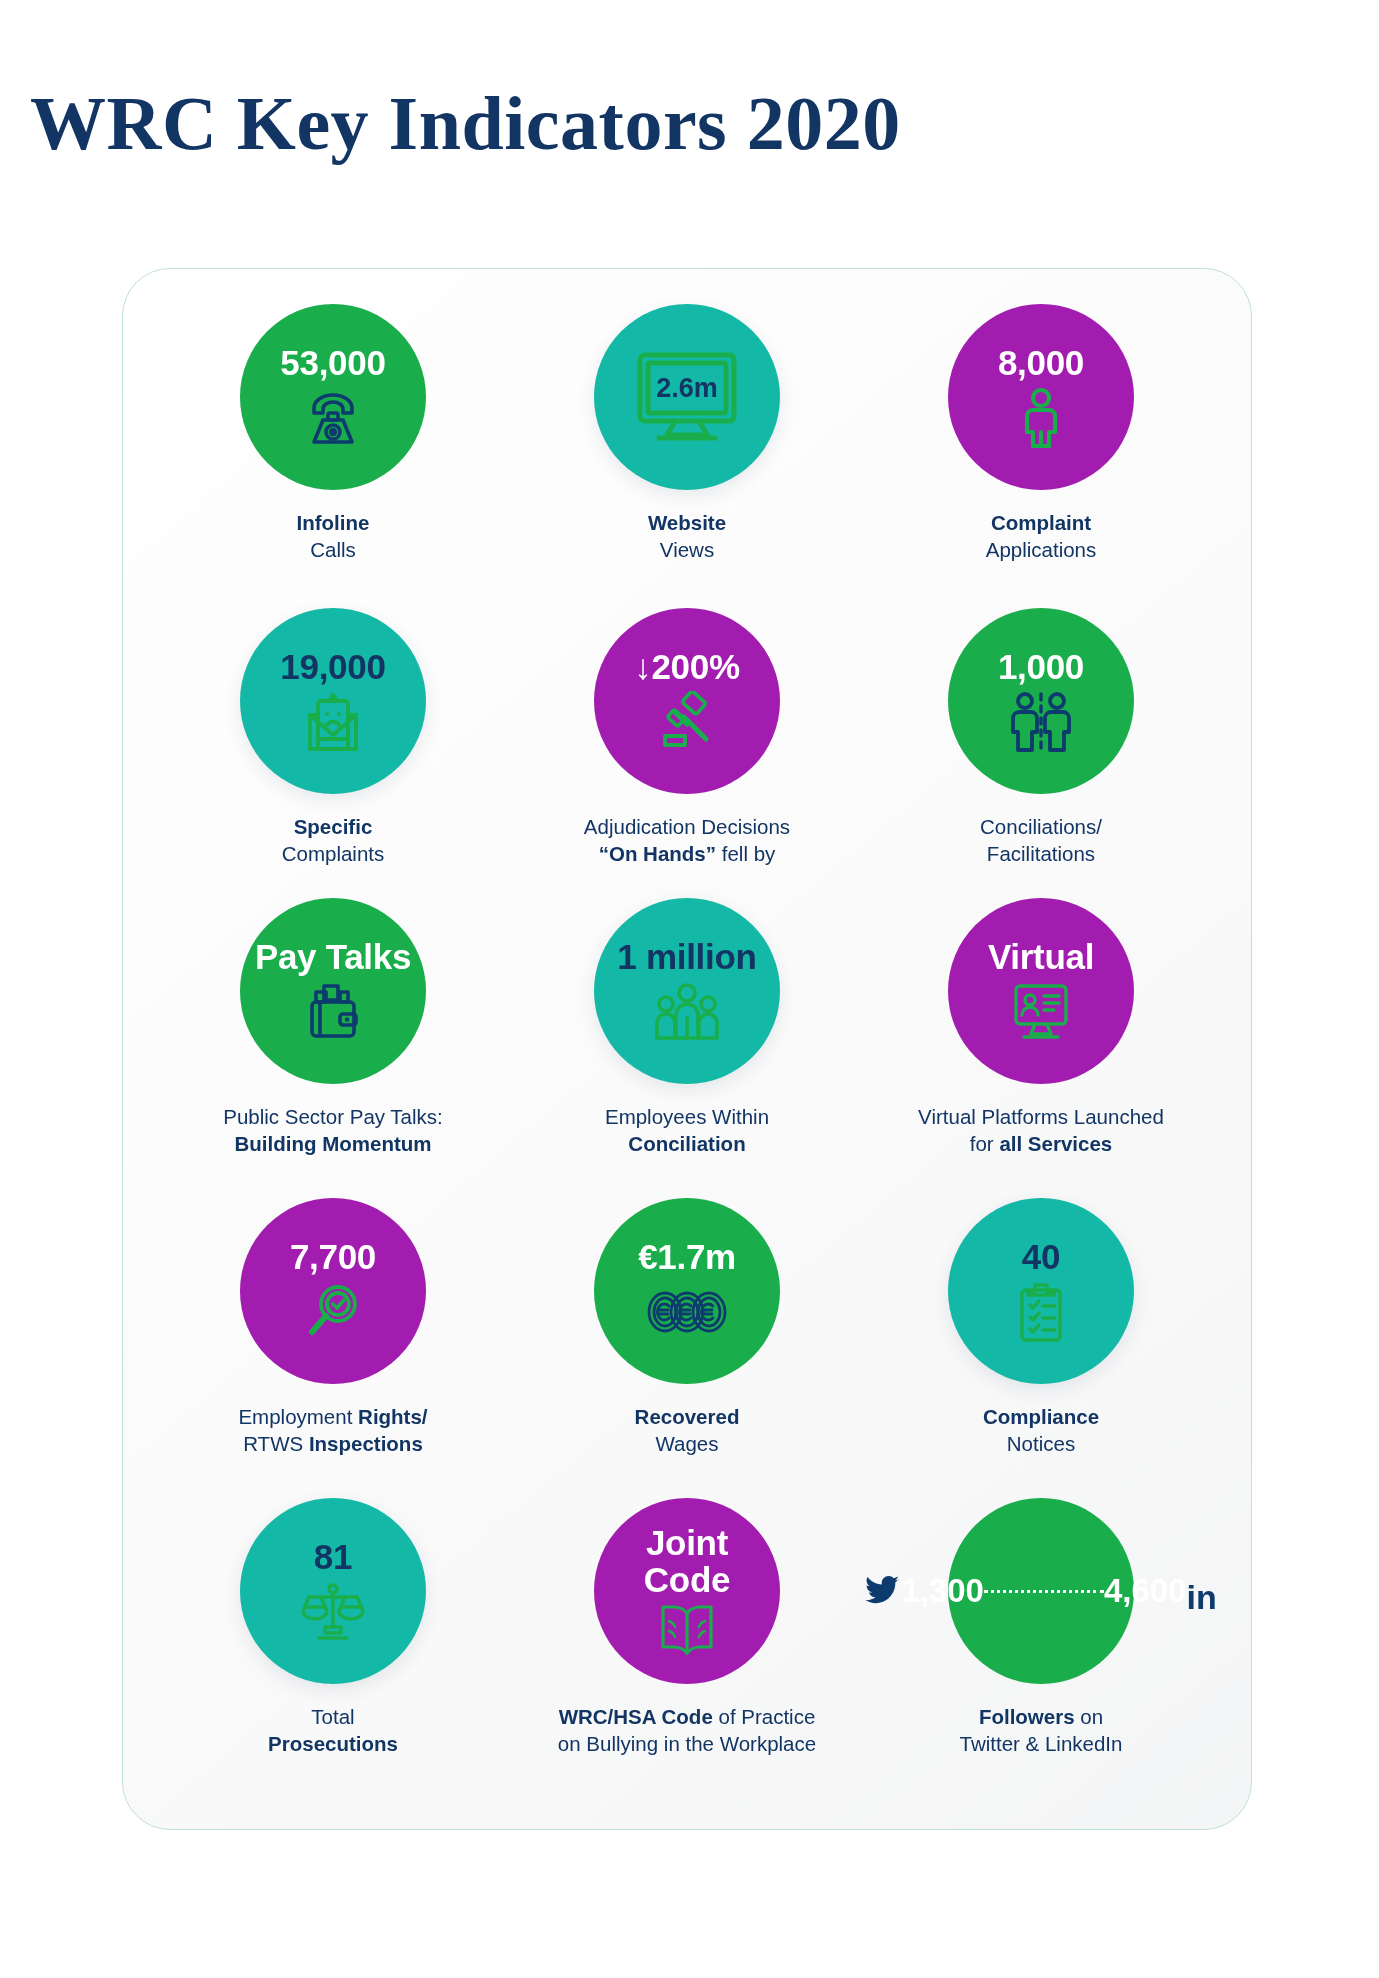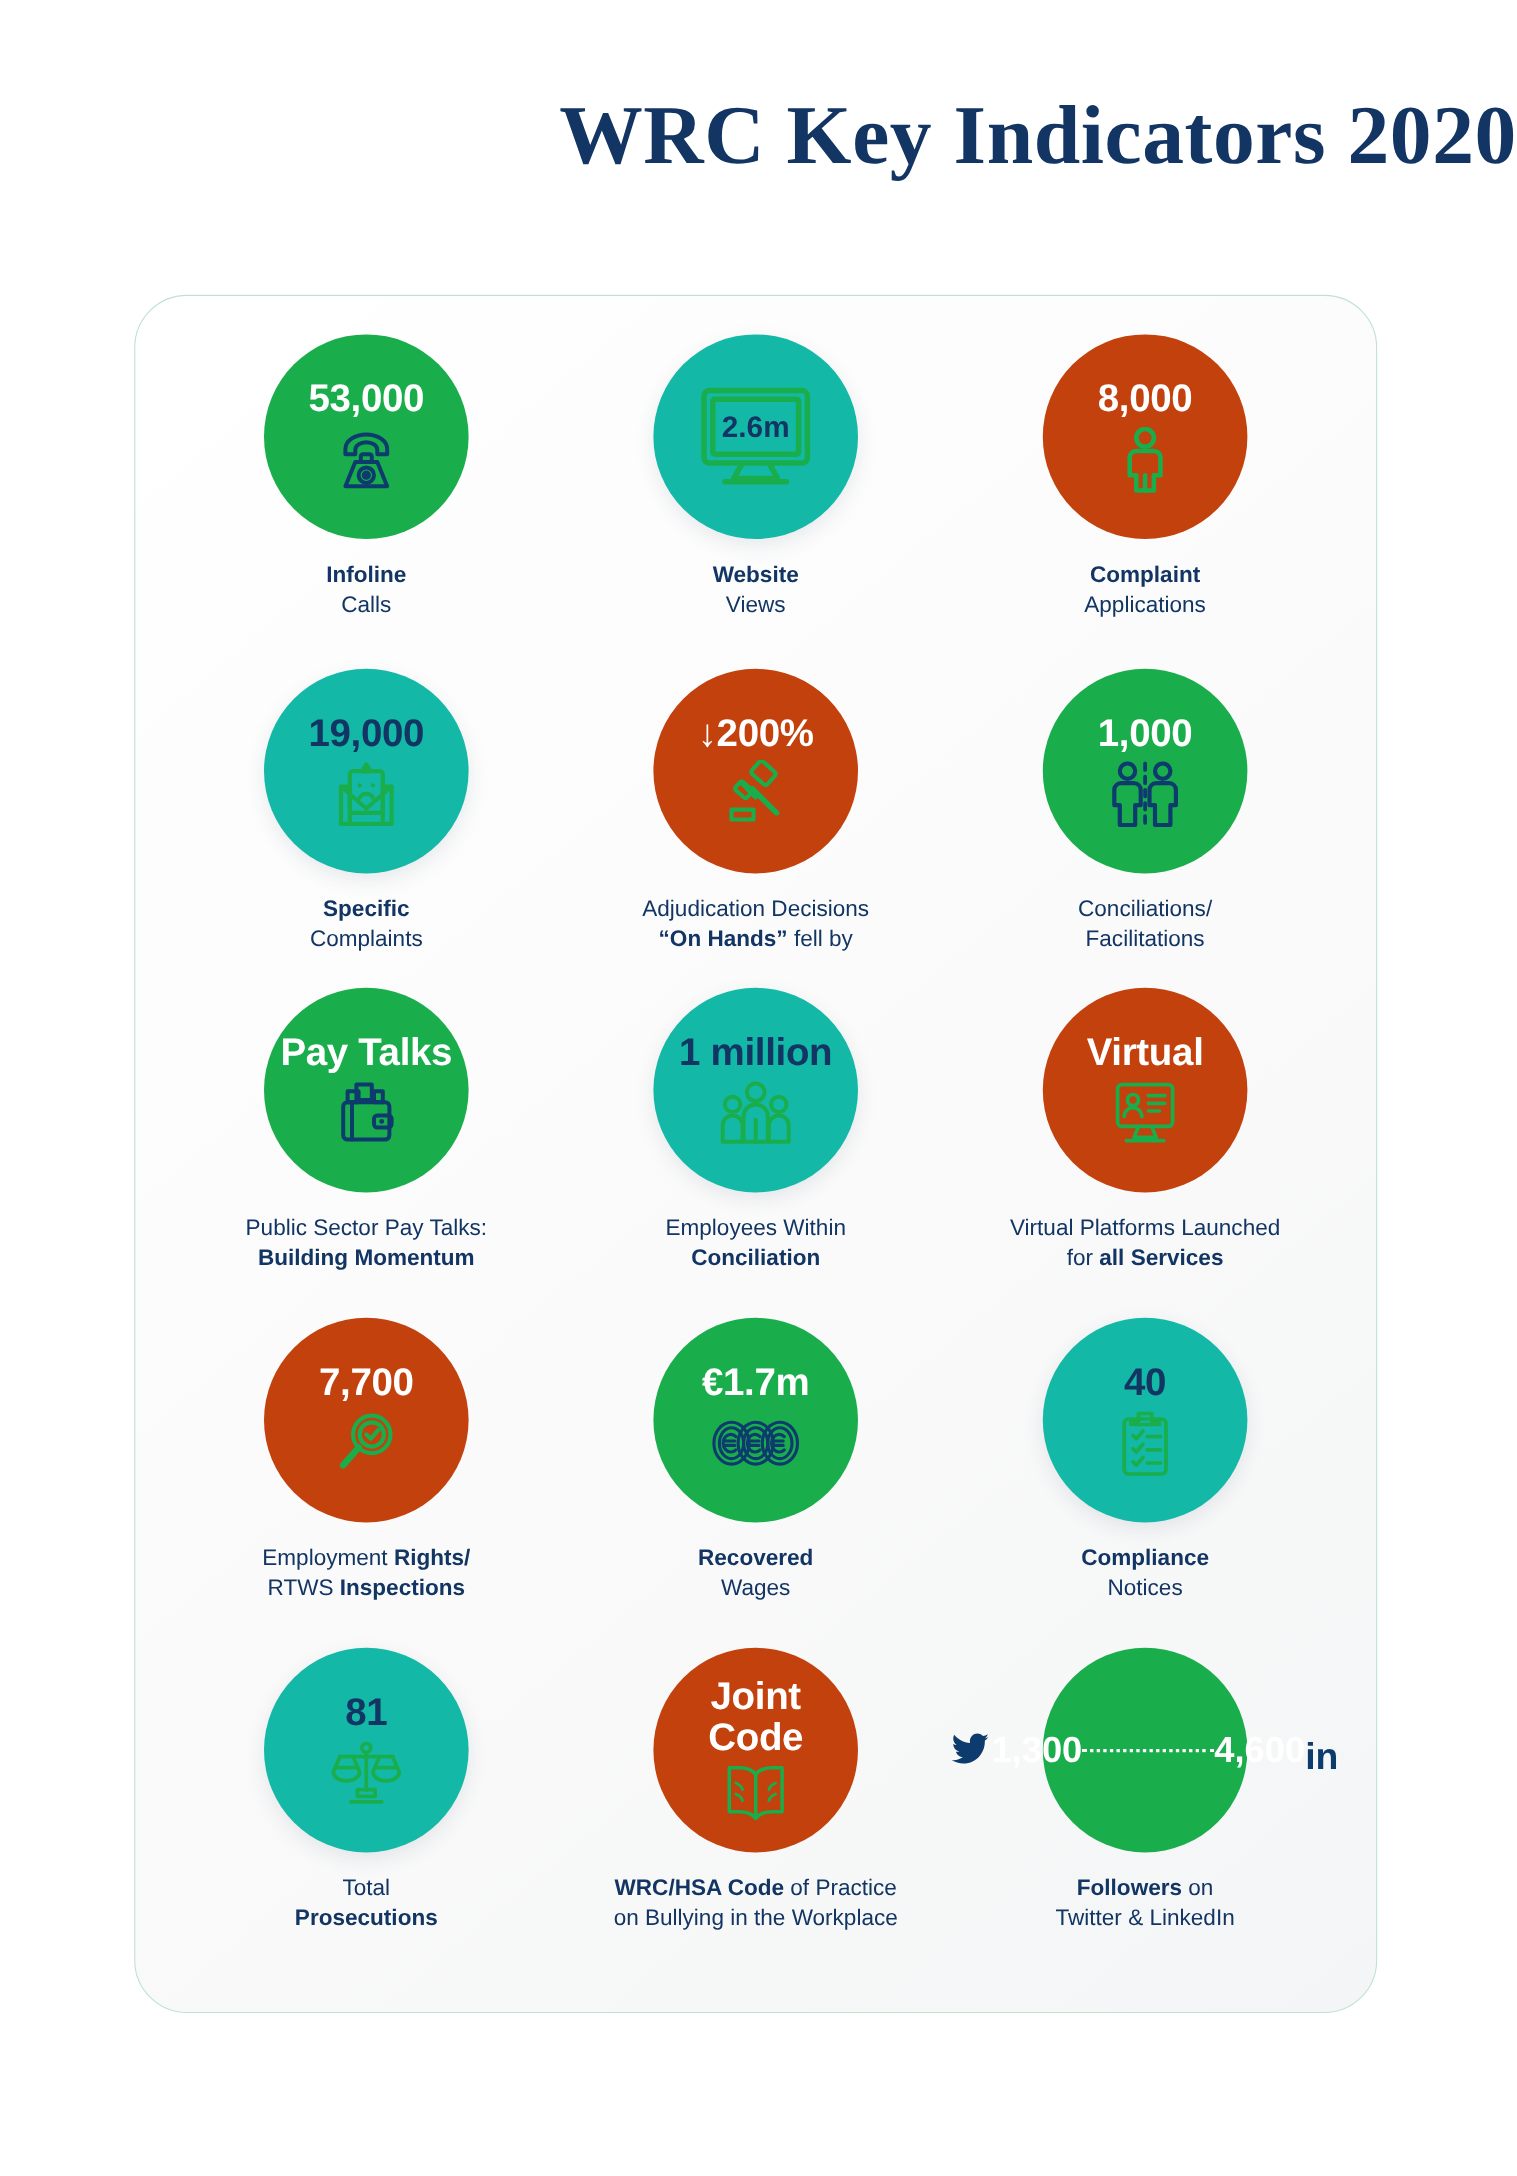--- a/index.html
+++ b/index.html
@@ -16,28 +16,29 @@
 
   .page {
     position: relative;
     width: 1379px;
     height: 1978px;
     background: #ffffff;
   }
 
   
   .title {
-    text-align: right;
+    text-align: left;
     font-family: "Liberation Serif", serif;
     font-size: 76px;
     font-weight: 700;
     color: #123564;
     letter-spacing: 0.5px;
     padding-top: 82px;
     line-height: 1.1;
+    padding-left: 30px;
   }
 
   
   .panel {
     position: absolute;
     left: 122px;
     top: 268px;
     width: 1130px;
     height: 1562px;
     border: 1.5px solid #bfe2cf;
@@ -73,21 +74,21 @@
     height: 186px;
     border-radius: 50%;
     display: flex;
     flex-direction: column;
     align-items: center;
     justify-content: center;
     position: relative;
     box-sizing: border-box;
   }
   .circle.green  { background: #1aad4b; }
-  .circle.navy   { background: #c2410c; }
+  .circle.navy   { background: #a21caf; }
   .circle.white  { background: #14b8a6; box-shadow: 0 6px 18px rgba(40,60,90,0.10); }
 
   .circle-value {
     font-size: 35px;
     font-weight: 700;
     line-height: 1.0;
     letter-spacing: -0.3px;
     text-align: center;
     white-space: nowrap;
   }

